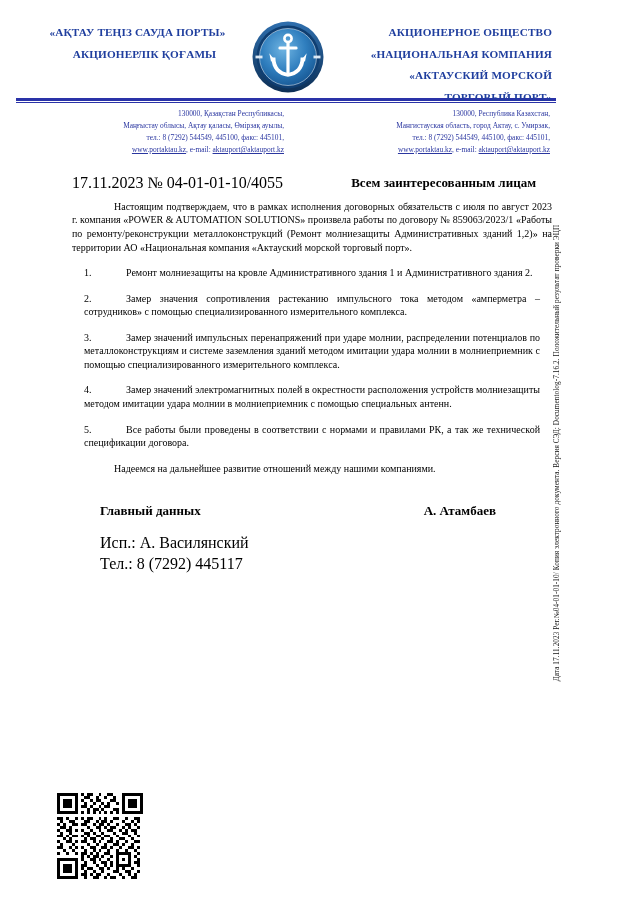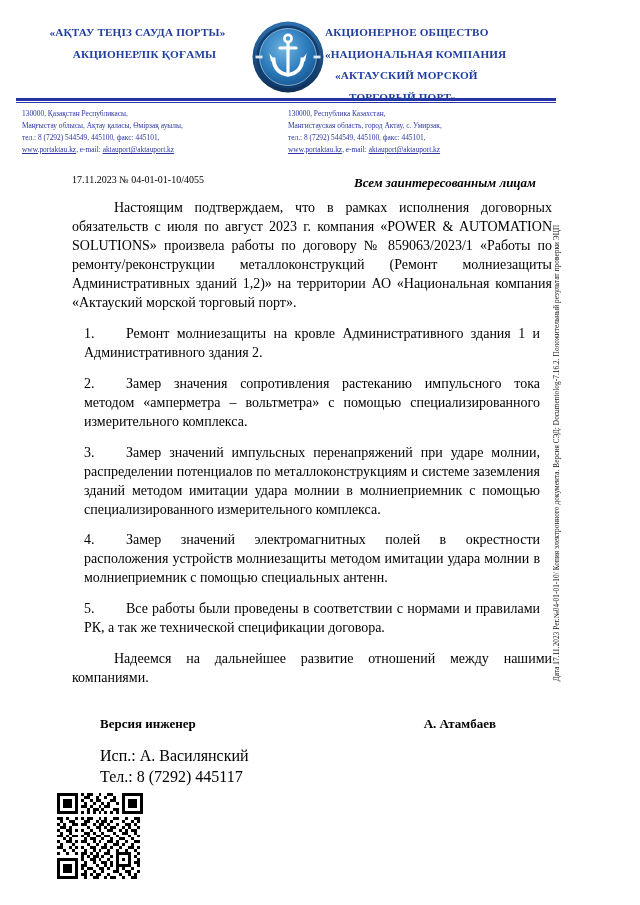--- a/index.html
+++ b/index.html
@@ -35,21 +35,21 @@
     font-size: 11.2px;
     line-height: 1.92;
     letter-spacing: 0.15px;
     color: #1f3e9e;
   }
   .org-block.kz {
     text-align: center;
     padding-left: 6px;
   }
   .org-block.ru {
-    text-align: left;
+    text-align: right;
     padding-right: 2px;
   }
   .org-line { display: block; white-space: nowrap; }
   .org-block.kz .org-line:nth-child(1) { text-align: center; }
   .org-block.kz .org-line:nth-child(2) { text-align: center; padding-left: 14px; }
   .org-block.kz .org-line:nth-child(3) { text-align: center; padding-left: 4px; }
   .org-block.ru .org-line:nth-child(3) { padding-left: 10px; }
   .org-block.ru .org-line:nth-child(4) { padding-left: 24px; }
 
   
@@ -78,51 +78,50 @@
   .contacts {
     display: flex;
     justify-content: space-between;
     padding: 5px 22px 0 22px;
     color: #2a36a0;
     font-size: 7.4px;
     line-height: 1.62;
   }
   .contact-col {
     width: 262px;
-    text-align: left;
+    text-align: right;
   }
   .contact-line { display: block; white-space: nowrap; }
   .contact-link {
     text-decoration: underline;
     color: #2a36a0;
   }
 
   
   .ref-row {
     display: flex;
     justify-content: space-between;
     align-items: flex-start;
     padding: 18px 36px 0 72px;
   }
   .ref-number {
-    font-size: 10px;
+    font-size: 16px;
     white-space: nowrap;
   }
   .addressee {
     font-size: 13px;
     font-weight: bold;
     white-space: nowrap;
     padding-top: 1px;
-    font-style: italic;
   }
 
   
   .body-text {
     padding: 8px 20px 0 72px;
-    font-size: 14px;
+    font-size: 10px;
     line-height: 1.355;
     text-align: justify;
   }
   .para {
     margin: 0;
     text-align: justify;
     text-justify: inter-word;
   }
   .para.indent { text-indent: 42px; }
   .numbered {
@@ -269,38 +268,38 @@
 
   <div class="body-text">
 
     <p class="para indent">Настоящим подтверждаем, что в рамках исполнения договорных обязательств с июля по август 2023 г. компания «POWER &amp; AUTOMATION SOLUTIONS» произвела работы по договору № 859063/2023/1 «Работы по ремонту/реконструкции металлоконструкций (Ремонт молниезащиты Административных зданий 1,2)» на территории АО «Национальная компания «Актауский морской торговый порт».</p>
 
 
     <p class="numbered">
       <span class="num">1.</span><span>Ремонт молниезащиты на кровле Административного здания 1 и Административного здания 2.</span>
     </p>
     <p class="numbered">
-      <span class="num">2.</span><span>Замер значения сопротивления растеканию импульсного тока методом «амперметра – вольтметра» с помощью специализированного измерительного комплекса.</span>
+      <span class="num">2.</span><span>Замер значения сопротивления растеканию импульсного тока методом «амперметра – сотрудников» с помощью специализированного измерительного комплекса.</span>
     </p>
     <p class="numbered">
       <span class="num">3.</span><span>Замер значений импульсных перенапряжений при ударе молнии, распределении потенциалов по металлоконструкциям и системе заземления зданий методом имитации удара молнии в молниеприемник с помощью специализированного измерительного комплекса.</span>
     </p>
     <p class="numbered">
       <span class="num">4.</span><span>Замер значений электромагнитных полей в окрестности расположения устройств молниезащиты методом имитации удара молнии в молниеприемник с помощью специальных антенн.</span>
     </p>
     <p class="numbered">
       <span class="num">5.</span><span>Все работы были проведены в соответствии с нормами и правилами РК, а так же технической спецификации договора.</span>
     </p>
 
     <p class="para indent">Надеемся на дальнейшее развитие отношений между нашими компаниями.</p>
 
   </div>
 
   <div class="signature-row">
-    <div>Версия инженер</div>
+    <div>Главный данных</div>
     <div>А. Атамбаев</div>
   </div>
 
   <div class="executor">
     <div>Исп.: А. Василянский</div>
     <div>Тел.: 8 (7292) 445117</div>
   </div>
 
   <div class="qr-wrap">
     <svg width="86" height="86" viewBox="0 0 29 29" shape-rendering="crispEdges" aria-hidden="true">

